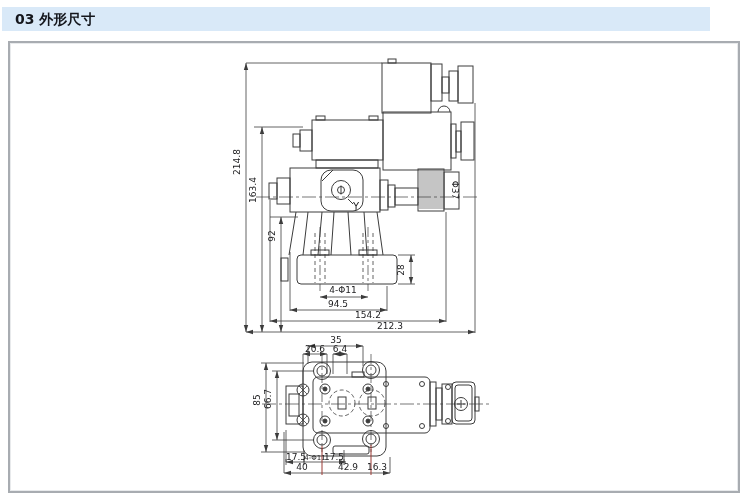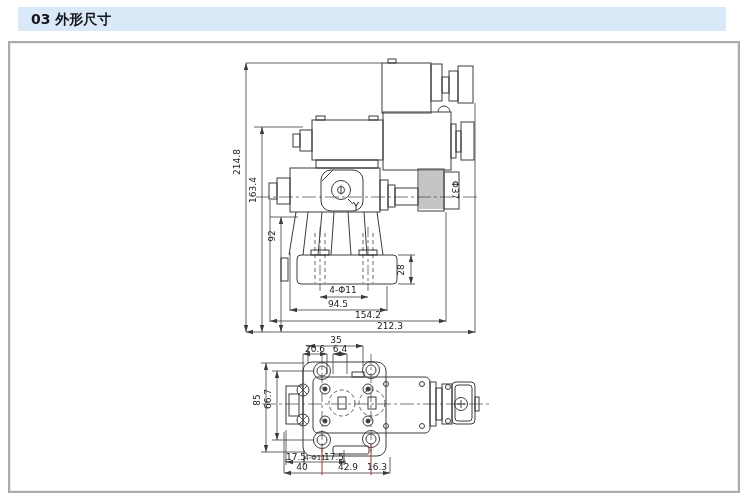--- a/index.html
+++ b/index.html
@@ -1,18 +1,18 @@
 <!DOCTYPE html>
 <html><head>
 <meta charset="utf-8">
 <style>
   html,body{margin:0;padding:0;}
   body{width:748px;height:501px;background:#ffffff;position:relative;overflow:hidden;
        font-family:"DejaVu Sans",sans-serif;}
-  .header-bar{position:absolute;left:18px;top:7px;width:708px;height:24px;background:#d9e9f8;}
+  .header-bar{position:absolute;left:2px;top:7px;width:708px;height:24px;background:#d9e9f8;}
   .header-bar .title{display:inline-block;padding-left:13px;line-height:24px;
        font-weight:bold;font-size:14px;color:#14161c;font-family:"DejaVu Sans",sans-serif;}
   .drawing-frame{position:absolute;left:8px;top:41px;width:732px;height:452px;
        box-sizing:border-box;border:2px solid #a8acb1;background:#fff;
        box-shadow:inset 0 0 0 1px #e8eaec;}
   svg.drawing{position:absolute;left:0;top:0;}
   svg text{font-family:"DejaVu Sans",sans-serif;font-size:9px;fill:#1c1c1e;stroke:none;}
   svg text.dim-sm{font-size:7px;}
   svg text.port-lbl{font-size:10px;}
 </style>

